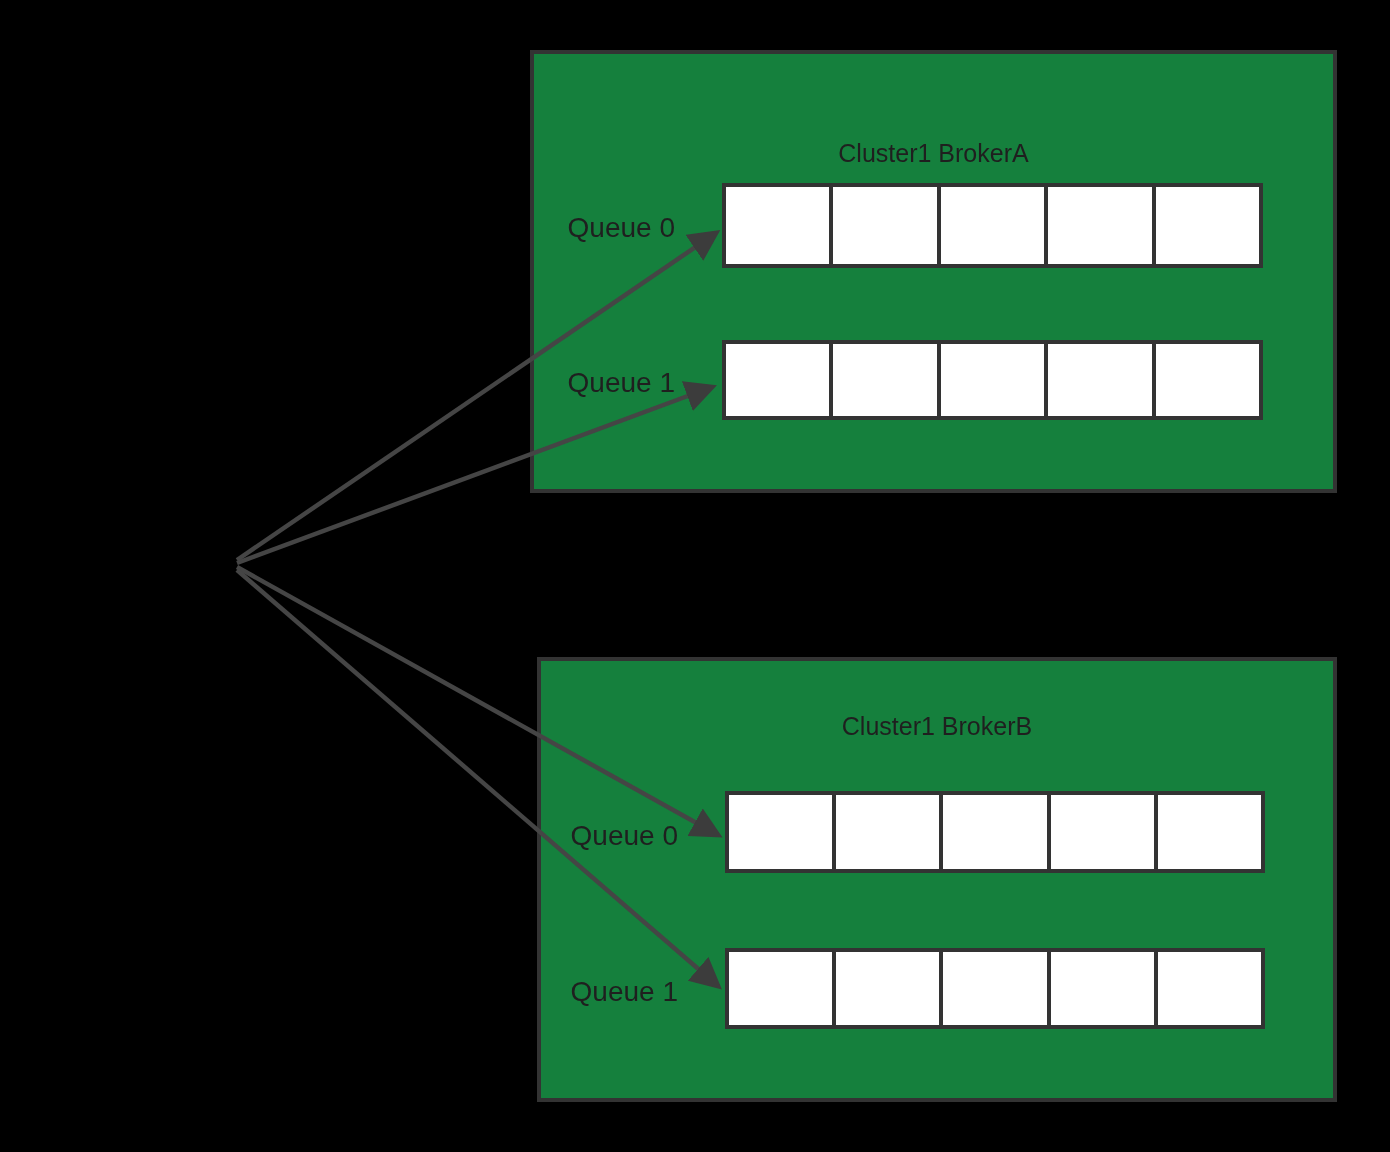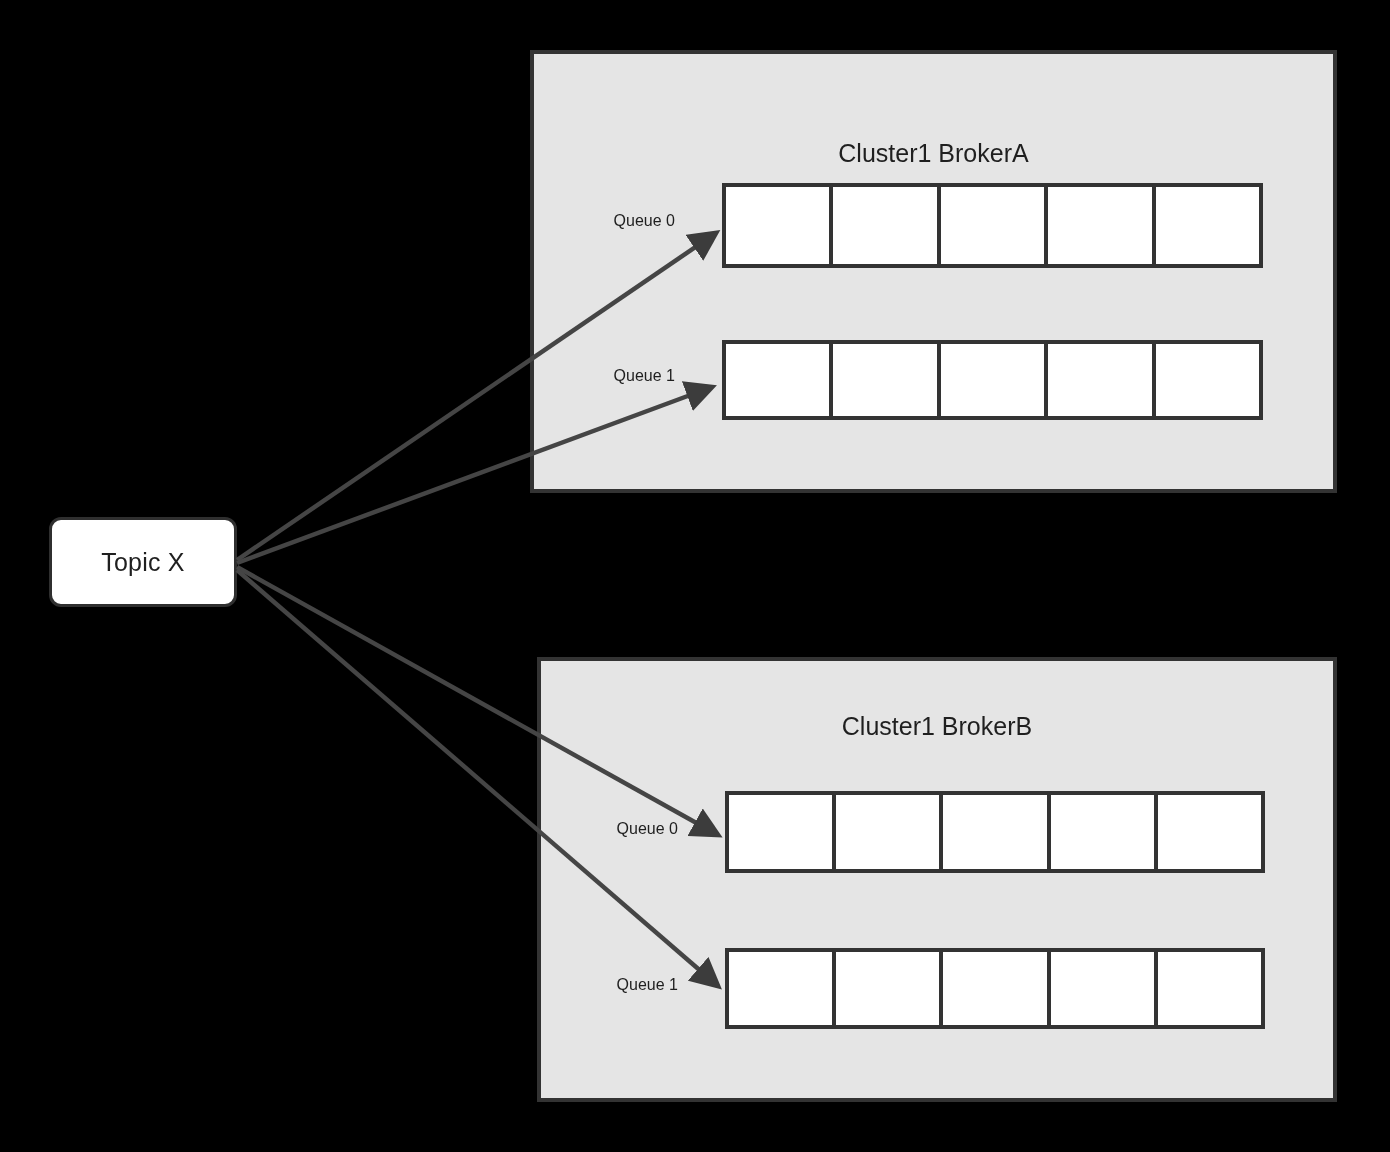--- a/index.html
+++ b/index.html
@@ -40,21 +40,21 @@
   .topic-label {
     font-size: 25px;
     color: #1f1f1f;
     letter-spacing: 0.2px;
     white-space: nowrap;
   }
 
   
   .broker {
     position: absolute;
-    background: #e5e5e5;
+    background: #15803d;
     border: 4px solid #333333;
     box-sizing: border-box;
     z-index: 2;
   }
   #broker-a { left: 530px; top: 50px;  width: 807px; height: 443px; }
   #broker-b { left: 537px; top: 657px; width: 800px; height: 445px; }
 
   .broker-title {
     position: absolute;
     left: 0;
@@ -84,21 +84,21 @@
   .queue-cell {
     flex: 1 1 0;
     border-right: 4px solid #333333;
     box-sizing: border-box;
     background: #ffffff;
   }
   .queue-cell:last-child { border-right: none; }
 
   .queue-label {
     position: absolute;
-    font-size: 16px;
+    font-size: 28px;
     color: #1f1f1f;
     white-space: nowrap;
     z-index: 5;
     text-align: right;
   }
 
   
   #qa0 { left: 722px; top: 183px; width: 541px; height: 85px; }
   #qa1 { left: 722px; top: 340px; width: 541px; height: 80px; }
   #qb0 { left: 725px; top: 791px; width: 540px; height: 82px; }
@@ -170,23 +170,20 @@
   <div class="queue-row" id="qb1">
     <div class="queue-cells">
       <div class="queue-cell"></div>
       <div class="queue-cell"></div>
       <div class="queue-cell"></div>
       <div class="queue-cell"></div>
       <div class="queue-cell"></div>
     </div>
   </div>
 
-  <div class="topic-node">
-    <span class="topic-label">Topic X</span>
-  </div>
 
   <svg id="arrows" viewBox="0 0 1390 1152">
     <defs>
       <marker id="ah" viewBox="0 0 12 12" refX="10" refY="6" markerWidth="7" markerHeight="7" orient="auto-start-reverse">
         <path d="M 0 0 L 12 6 L 0 12 z" fill="#3c3c3c"></path>
       </marker>
     </defs>
     <g stroke="#454545" stroke-width="4.5" fill="none" marker-end="url(#ah)">
       <line x1="237" y1="560" x2="716" y2="233"></line>
       <line x1="237" y1="563" x2="712" y2="387"></line>

